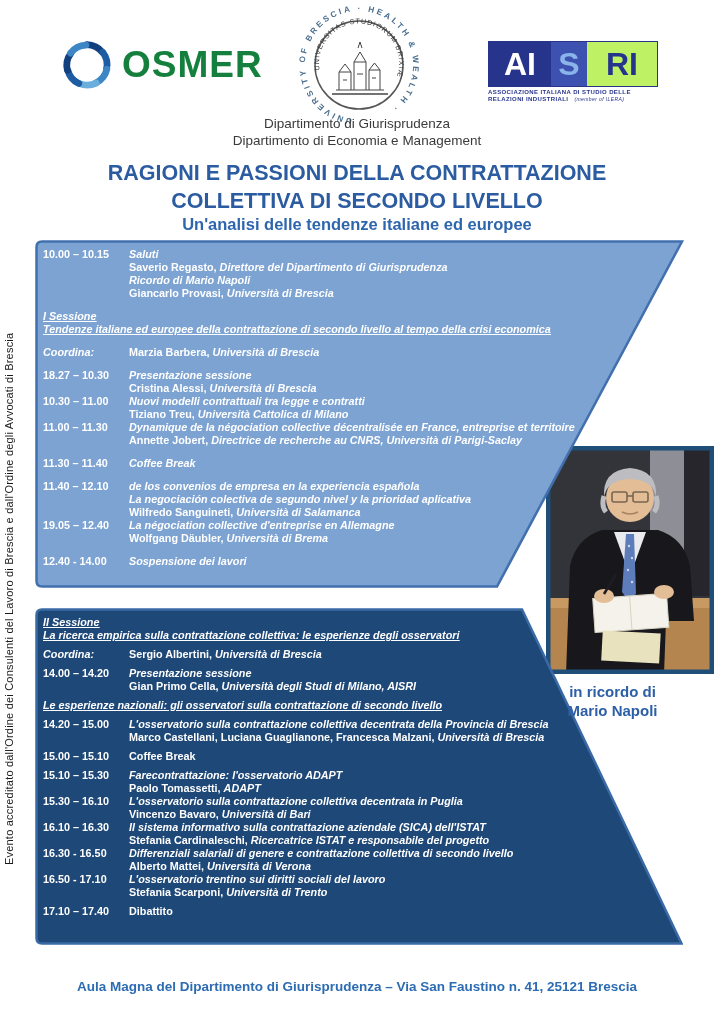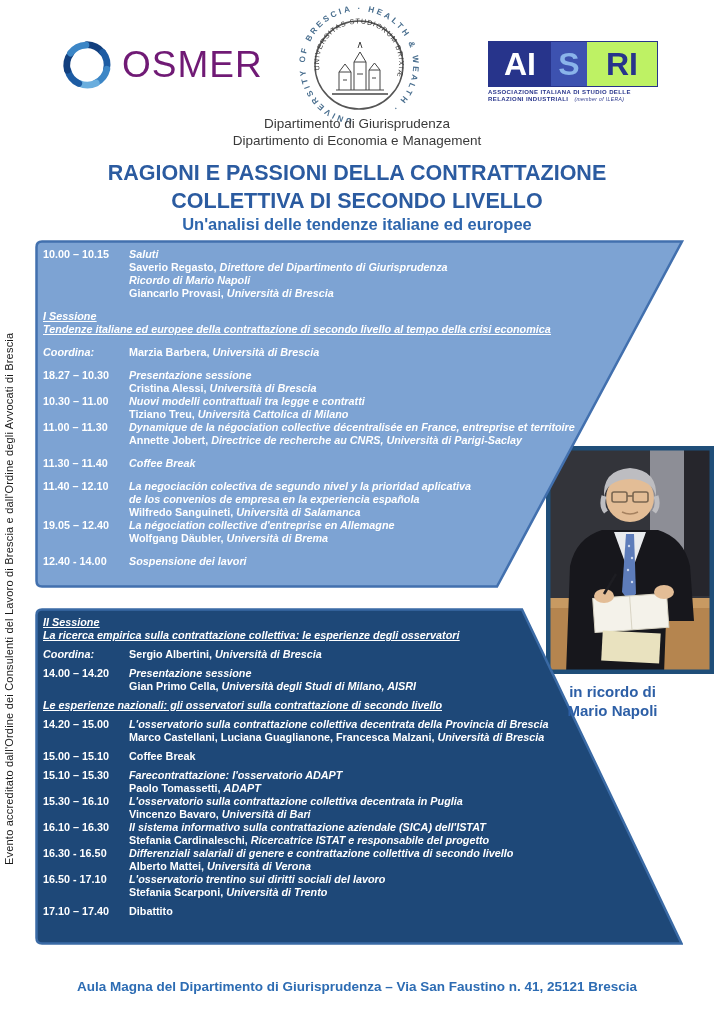--- a/index.html
+++ b/index.html
@@ -2,21 +2,21 @@
 <html><head>
 <meta charset="utf-8">
 <style>
   html,body{margin:0;padding:0;background:#fff;}
   body{width:714px;height:1017px;position:relative;overflow:hidden;
        font-family:"Liberation Sans","DejaVu Sans",sans-serif;}
   .abs{position:absolute;}
 
   
   #osmer{left:58px;top:36px;display:flex;align-items:center;gap:6px;}
-  #osmer .osmer-text{font-size:37px;color:#701a75;letter-spacing:1px;}
+  #osmer .osmer-text{font-size:37px;color:#15803d;letter-spacing:1px;font-weight:bold;}
   #seal{left:296px;top:2px;width:126px;height:126px;}
   #aisri{left:488px;top:41px;width:170px;}
   #aisri .row{display:flex;height:44px;border:1px solid #27348b;}
   #aisri .ai{background:#27348b;color:#fff;font-weight:bold;font-size:32px;
              display:flex;align-items:center;justify-content:center;width:62px;}
   #aisri .s{background:#3d52b0;color:#8ab4ea;font-weight:bold;font-size:32px;
             display:flex;align-items:center;justify-content:center;width:36px;}
   #aisri .ri{background:#bef264;color:#27348b;font-weight:bold;font-size:32px;
              display:flex;align-items:center;justify-content:center;flex:1;}
   #aisri .cap{font-size:6px;font-weight:bold;color:#27348b;letter-spacing:.4px;
@@ -240,22 +240,22 @@
       <div class="prow">
         <div class="ptime">11.30 – 11.40</div>
         <div class="pcontent">
           <div class="pline"><em>Coffee Break</em></div>
         </div>
       </div>
       <div class="gap"></div>
       <div class="prow">
         <div class="ptime">11.40 – 12.10</div>
         <div class="pcontent">
+          <div class="pline"><em>de los convenios de empresa en la experiencia española</em></div>
           <div class="pline"><em>La negociación colectiva de segundo nivel y la prioridad aplicativa</em></div>
-          <div class="pline"><em>de los convenios de empresa en la experiencia española</em></div>
           <div class="pline"><span>Wilfredo Sanguineti, </span><em>Università di Salamanca</em></div>
         </div>
       </div>
       <div class="prow">
         <div class="ptime">19.05 – 12.40</div>
         <div class="pcontent">
           <div class="pline"><em>La négociation collective d'entreprise en Allemagne</em></div>
           <div class="pline"><span>Wolfgang Däubler, </span><em>Università di Brema</em></div>
         </div>
       </div>

